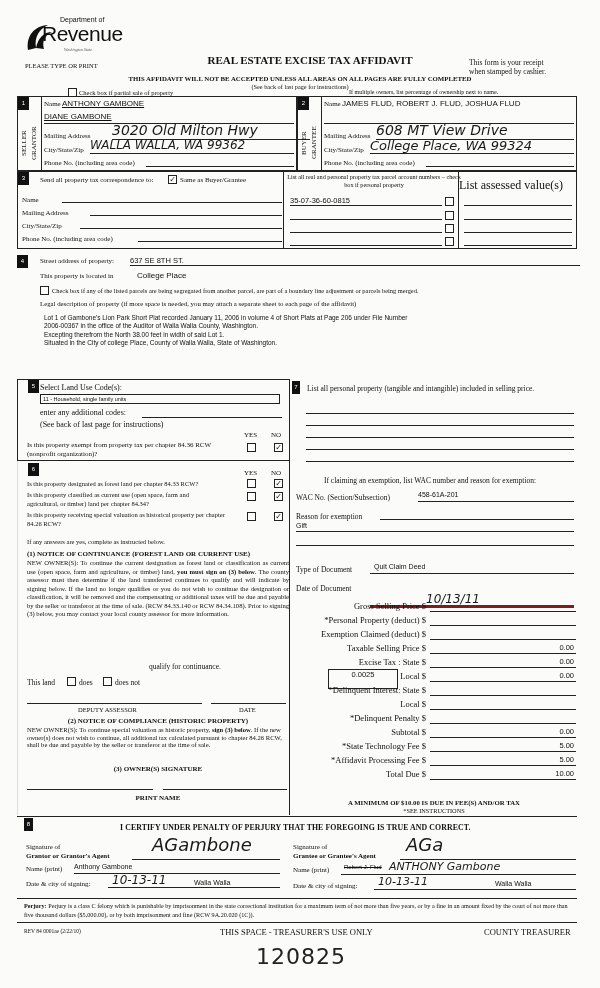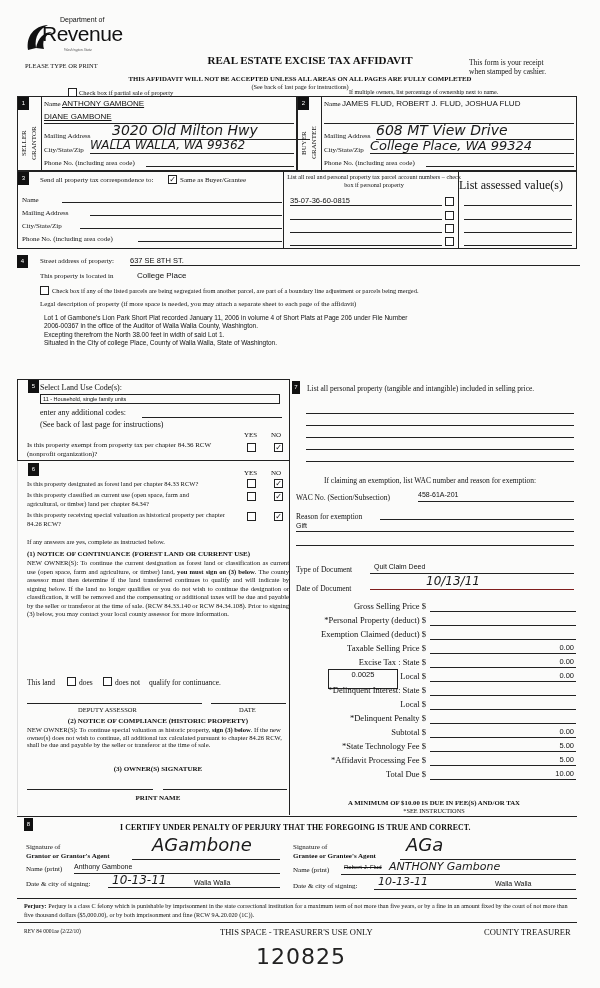--- a/index.html
+++ b/index.html
@@ -155,21 +155,21 @@
     <div class="abs" style="left:9px;top:77px;font-size:6.5px;">If any answers are yes, complete as instructed below.</div>
     <div class="abs bold" style="left:9px;top:89px;font-size:7px;">(1) NOTICE OF CONTINUANCE (FOREST LAND OR CURRENT USE)</div>
     <div class="abs" style="left:9px;top:98px;width:262px;font-size:6.6px;line-height:8.5px;text-align:justify;">
       <span>NEW OWNER(S): To continue the current designation as forest land or classification as current use (open space, farm and agriculture, or timber) land, </span><b>you must sign on (3) below</b><span>. The county assessor must then determine if the land transferred continues to qualify and will indicate by signing below. If the land no longer qualifies or you do not wish to continue the designation or classification, it will be removed and the compensating or additional taxes will be due and payable by the seller or transferor at the time of sale. (RCW 84.33.140 or RCW 84.34.108). Prior to signing (3) below, you may contact your local county assessor for more information.</span>
     </div>
     <div class="abs" style="left:9px;top:217px;font-size:7.5px;">This land</div>
     <div class="chk" style="left:49px;top:216px;"></div>
     <div class="abs" style="left:61px;top:217px;font-size:7.5px;">does</div>
     <div class="chk" style="left:85px;top:216px;"></div>
     <div class="abs" style="left:97px;top:217px;font-size:7.5px;">does not</div>
-    <div class="abs" style="left:131px;top:217px;font-size:7.5px;">qualify for continuance.</div>
+    <div class="abs" style="left:131px;top:201px;font-size:7.5px;">qualify for continuance.</div>
     <div class="abs line" style="left:9px;top:237px;width:175px;height:6px;"></div>
     <div class="abs line" style="left:193px;top:237px;width:75px;height:6px;"></div>
     <div class="abs" style="left:60px;top:245px;font-size:6.5px;">DEPUTY ASSESSOR</div>
     <div class="abs" style="left:221px;top:245px;font-size:6.5px;">DATE</div>
     <div class="abs bold" style="left:9px;width:262px;text-align:center;top:256px;font-size:7px;">(2) NOTICE OF COMPLIANCE (HISTORIC PROPERTY)</div>
     <div class="abs" style="left:9px;top:265px;width:262px;font-size:6.6px;line-height:7.6px;">
       <span>NEW OWNER(S): To continue special valuation as historic property, </span><b>sign (3) below</b><span>. If the new owner(s) does not wish to continue, all additional tax calculated pursuant to chapter 84.26 RCW, shall be due and payable by the seller or transferor at the time of sale.</span>
     </div>
     <div class="abs bold" style="left:9px;width:262px;text-align:center;top:304px;font-size:7px;">(3) OWNER(S) SIGNATURE</div>
     <div class="abs line" style="left:9px;top:323px;width:126px;height:6px;"></div>
@@ -188,21 +188,21 @@
   <div class="abs" style="left:296px;top:493px;font-size:7.5px;">WAC No. (Section/Subsection)</div>
   <div class="abs fill" style="left:418px;top:491px;width:156px;height:11px;border-bottom:1px solid #222;font-size:7px;">458-61A-201</div>
   <div class="abs" style="left:296px;top:512px;font-size:7.5px;">Reason for exemption</div>
   <div class="abs line" style="left:380px;top:510px;width:194px;height:10px;"></div>
   <div class="abs fill" style="left:296px;top:522px;width:278px;height:10px;border-bottom:1px solid #222;font-size:7px;">Gift</div>
   <div class="abs line" style="left:296px;top:542px;width:278px;height:4px;"></div>
 
   <div class="abs" style="left:296px;top:565px;font-size:7.5px;">Type of Document</div>
   <div class="abs fill" style="left:370px;top:563px;width:204px;height:11px;border-bottom:1px solid #222;font-size:7px;padding-left:4px;">Quit Claim Deed</div>
   <div class="abs" style="left:296px;top:584px;font-size:7.5px;">Date of Document</div>
-  <div class="abs hand" style="left:370px;top:574px;width:204px;height:16px;border-bottom:1px solid #7f1d1d;font-size:12px;padding-left:56px;">10/13/11</div>
+  <div class="abs hand" style="left:370px;top:592px;width:204px;height:16px;border-bottom:3px solid #7f1d1d;font-size:12px;padding-left:56px;">10/13/11</div>
 
   <div>
     <div class="money-row" style="top:601px;">
         <span class="money-label">Gross Selling Price $</span>
         <span class="money-line">
           <span class="money-val"></span>
         </span>
       </div>
     <div class="money-row" style="top:615px;">
         <span class="money-label">*Personal Property (deduct) $</span>

